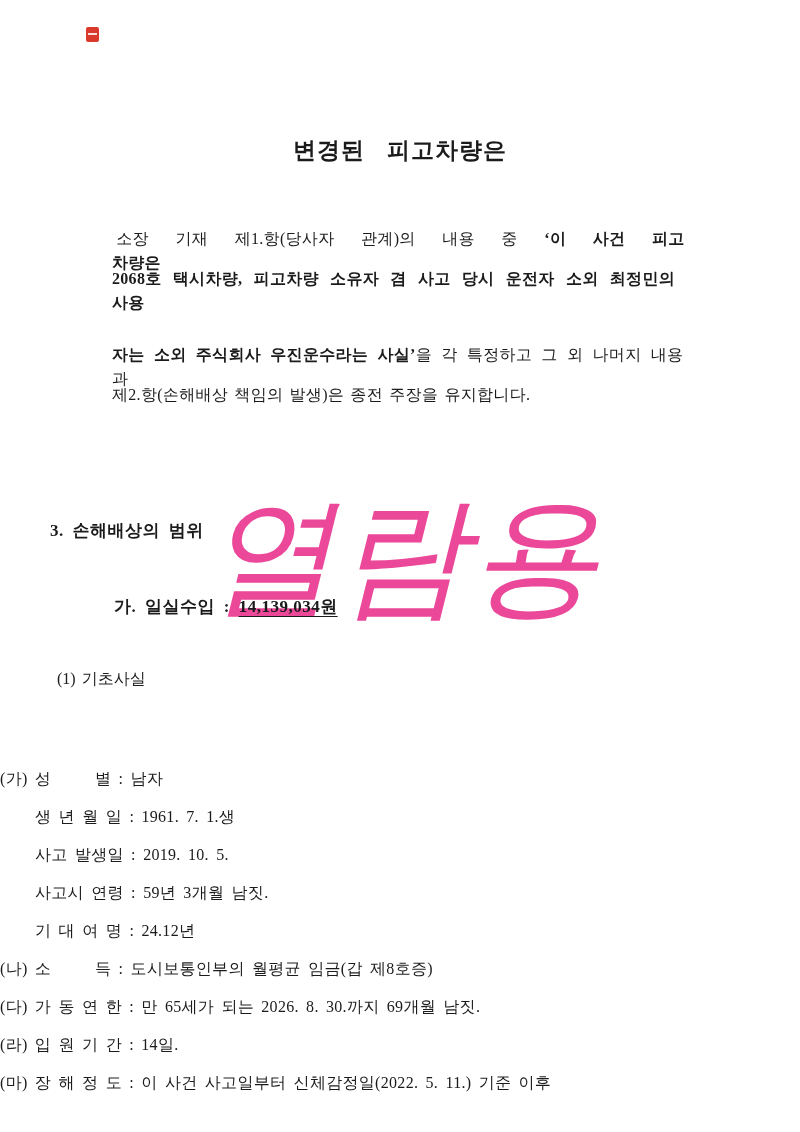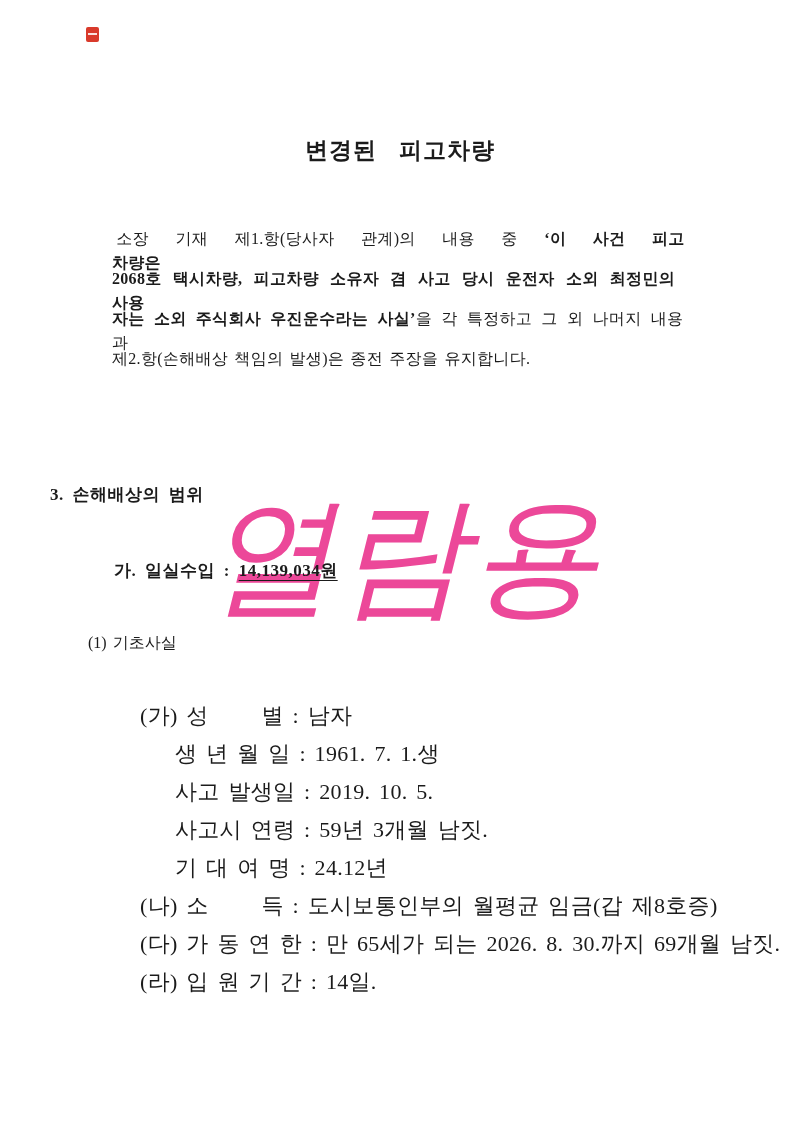--- a/index.html
+++ b/index.html
@@ -55,21 +55,21 @@
   }
   .intro {
     margin-top: 61px;
     padding-left: 112px;
     padding-right: 108px;
     font-size: 16px;
   }
   .intro .line { height: 40px; line-height: 24px; letter-spacing: 0.3px; }
   .line-ws9 { word-spacing: 9px; margin-top: 34px; }
   .line-ws7 { word-spacing: 7px; }
-  .line-ws5 { word-spacing: 5px; }
+  .line-ws5 { word-spacing: 5px; margin-top: 36px; }
   .line-ws2 { word-spacing: 2px; }
   .b { font-weight: bold; }
   .sec-heading {
     margin-top: 96px;
     padding-left: 50px;
     font-size: 17px;
     font-weight: bold;
     word-spacing: 4px;
     letter-spacing: 0.5px;
   }
@@ -80,49 +80,48 @@
     font-weight: bold;
     word-spacing: 4px;
     letter-spacing: 0.5px;
   }
   .amount-underline {
     text-decoration: underline;
     text-underline-offset: 4px;
   }
   .facts-heading {
     margin-top: 51px;
-    padding-left: 88px;
+    padding-left: 57px;
     font-size: 16px;
     word-spacing: 2px;
   }
   .facts-list {
-    margin-top: 51px;
-    padding-left: 140px;
-    font-size: 22px;
+    margin-top: 78px;
+    font-size: 16px;
   }
   .facts-list .detail-line {
     height: 38px;
     line-height: 22px;
     word-spacing: 3px;
     letter-spacing: 0.3px;
   }
   .facts-list .indent { padding-left: 35px; }
 </style>
 </head>
 <body>
 
 <div class="page">
 
   <div class="red-stamp"></div>
 
   <div class="watermark txt">열람용</div>
 
   <div class="content">
 
-    <div class="doc-title txt">변경된   피고차량</div>
+    <div class="doc-title txt">변경된   피고차량은</div>
 
     <div class="intro">
       <div class="line line-ws9"><span class="txt"> 소장  기재  제1.항(당사자  관계)의  내용  중  </span><span class="txt b">‘이  사건  피고차량은</span></div>
       <div class="line line-ws7"><span class="txt b">2068호 택시차량, 피고차량 소유자 겸 사고 당시 운전자 소외 최정민의 사용</span></div>
       <div class="line line-ws5"><span class="txt b">자는 소외 주식회사 우진운수라는 사실’</span><span class="txt">을 각 특정하고 그 외 나머지 내용과</span></div>
       <div class="line line-ws2"><span class="txt">제2.항(손해배상 책임의 발생)은 종전 주장을 유지합니다.</span></div>
     </div>
 
     <div class="sec-heading txt">3. 손해배상의 범위</div>
 
@@ -132,16 +131,17 @@
 
     <div class="facts-list">
       <div class="detail-line txt">(가) 성      별 : 남자</div>
       <div class="detail-line txt indent">생 년 월 일 : 1961. 7. 1.생</div>
       <div class="detail-line txt indent">사고 발생일 : 2019. 10. 5.</div>
       <div class="detail-line txt indent">사고시 연령 : 59년 3개월 남짓.</div>
       <div class="detail-line txt indent">기 대 여 명 : 24.12년</div>
       <div class="detail-line txt">(나) 소      득 : 도시보통인부의 월평균 임금(갑 제8호증)</div>
       <div class="detail-line txt">(다) 가 동 연 한 : 만 65세가 되는 2026. 8. 30.까지 69개월 남짓.</div>
       <div class="detail-line txt">(라) 입 원 기 간 : 14일.</div>
+      <div class="detail-line txt">(마) 장 해 정 도 : 이 사건 사고일부터 신체감정일(2022. 5. 11.) 기준 이후</div>
     </div>
 
   </div>
 </div>
 
 </body></html>

